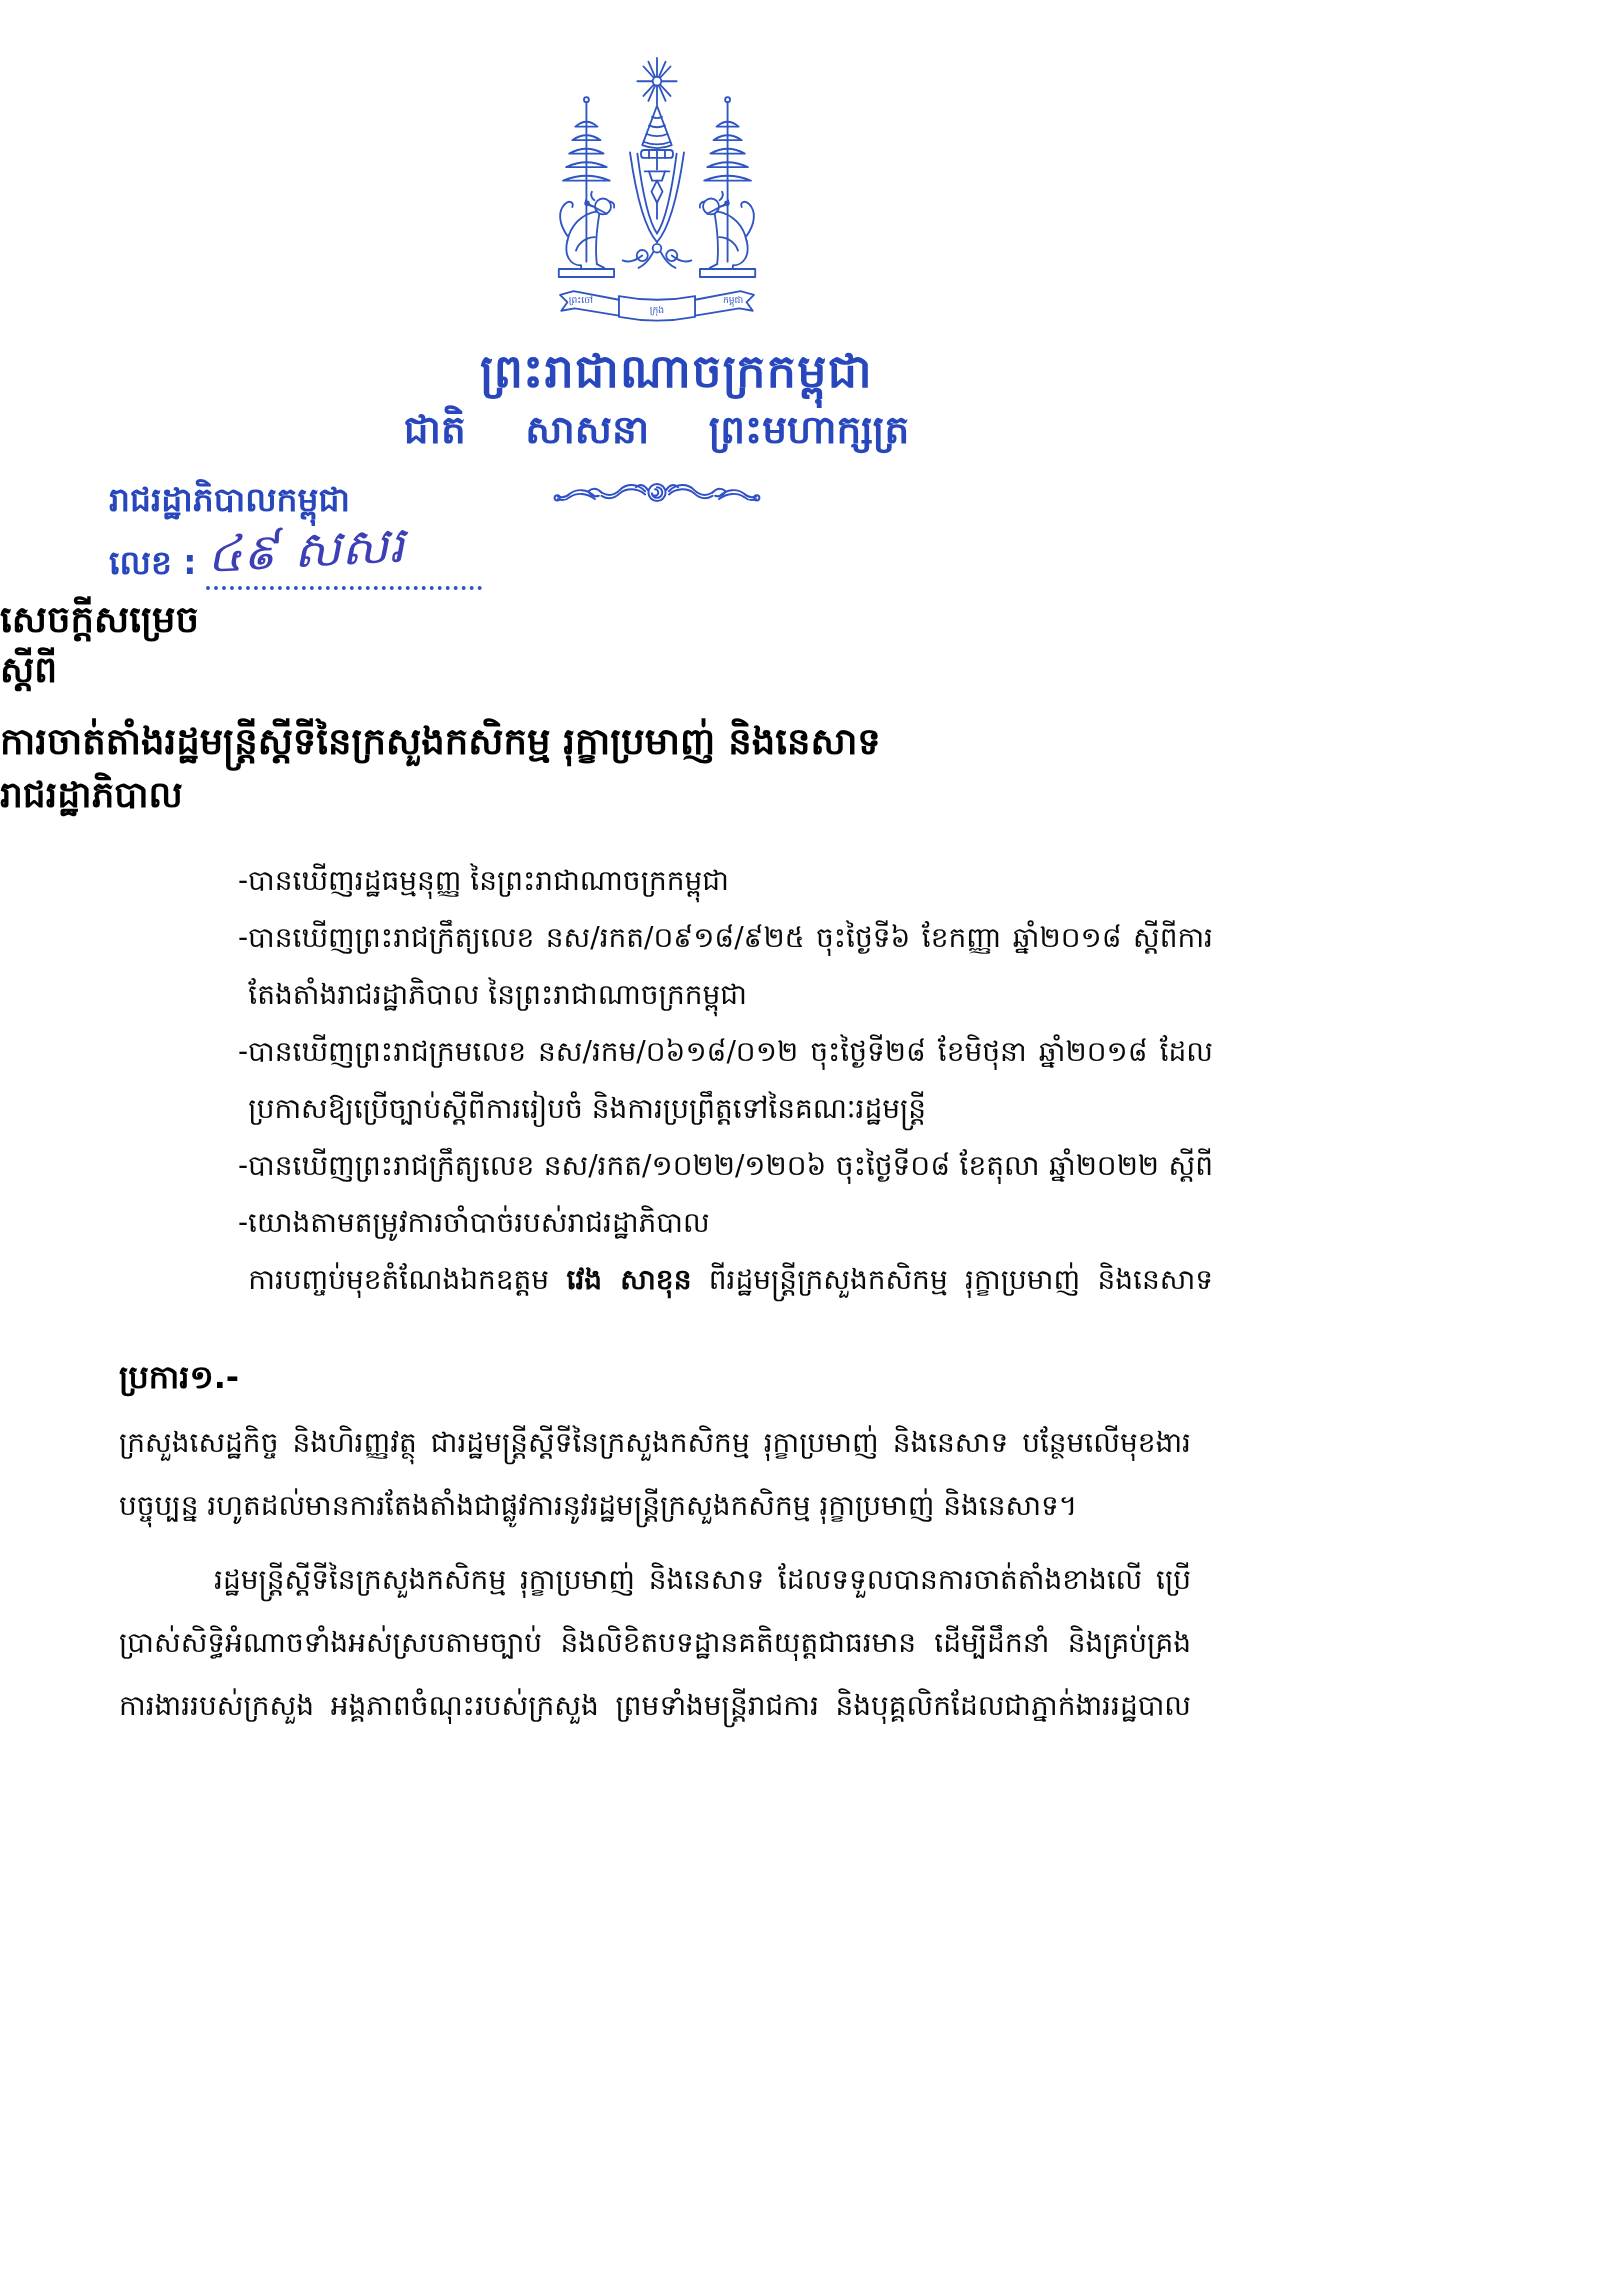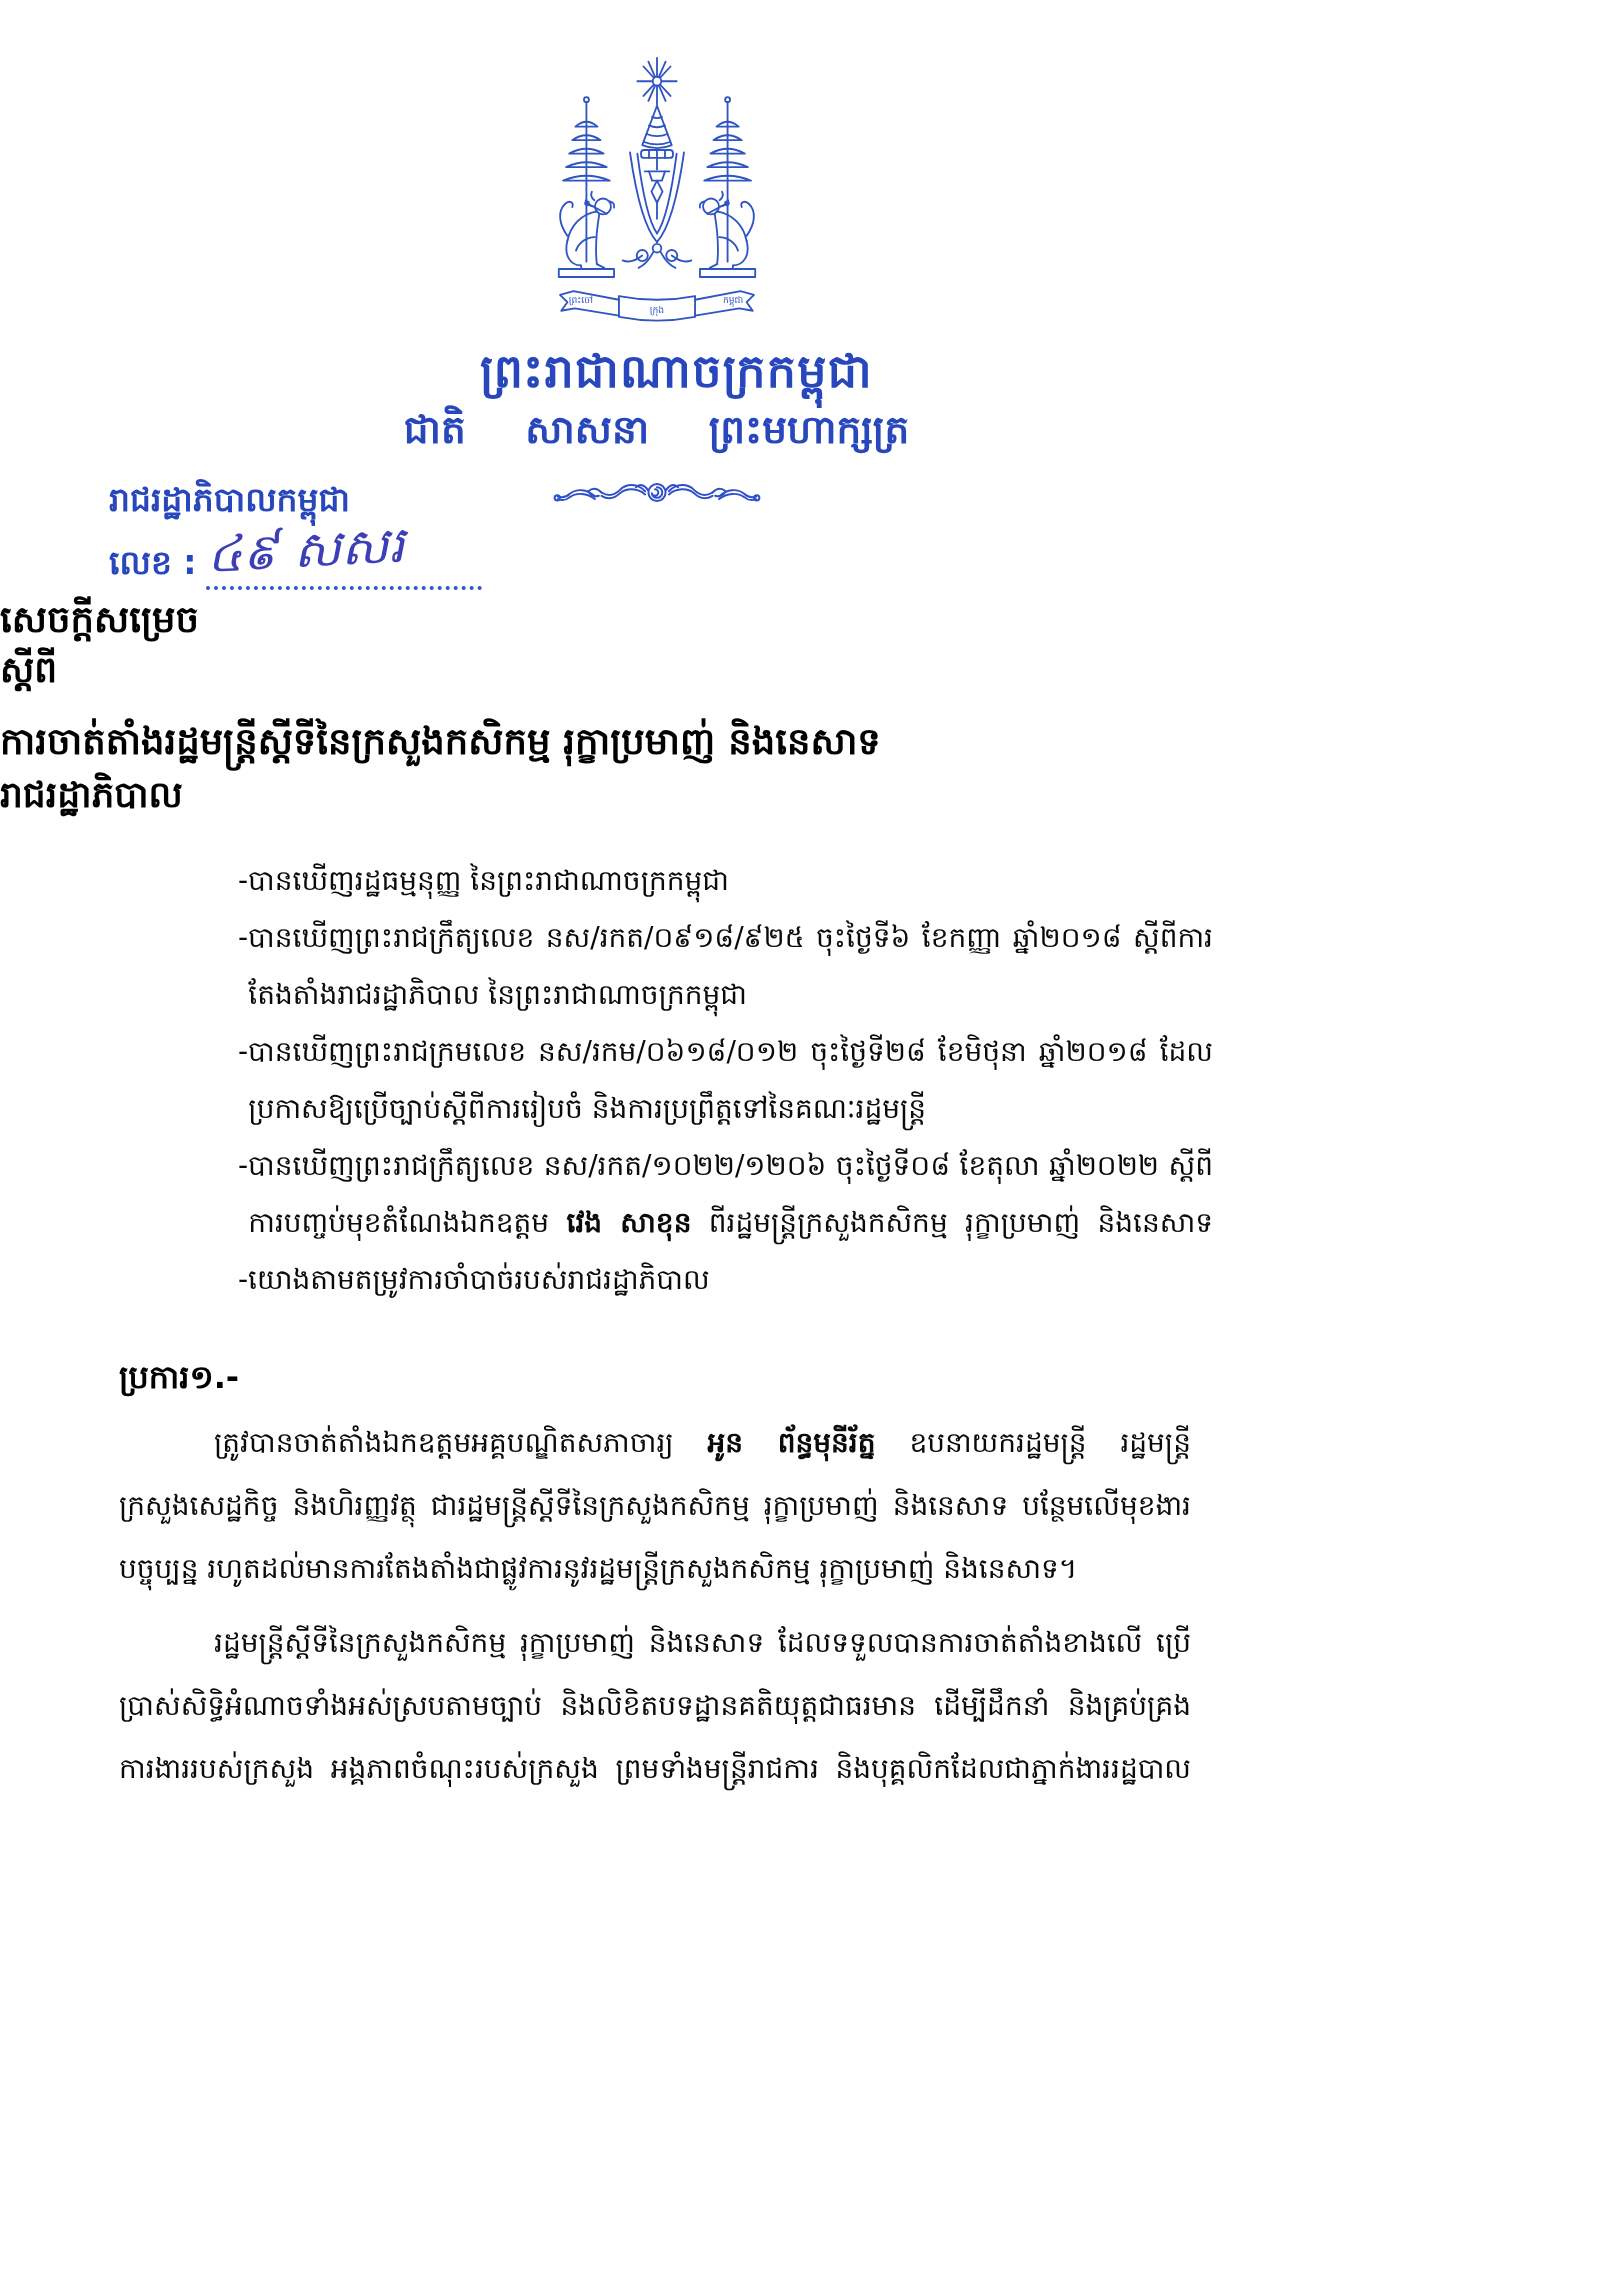--- a/index.html
+++ b/index.html
@@ -208,34 +208,31 @@
     <div class="t-authority">រាជរដ្ឋាភិបាល</div>
   </div>
 
   <div class="preamble">
     <div class="ln"><span>-បានឃើញរដ្ឋធម្មនុញ្ញ នៃព្រះរាជាណាចក្រកម្ពុជា</span></div>
     <div class="ln j"><span>-បានឃើញព្រះរាជក្រឹត្យលេខ នស/រកត/០៩១៨/៩២៥ ចុះថ្ងៃទី៦ ខែកញ្ញា ឆ្នាំ២០១៨ ស្តីពីការ</span></div>
     <div class="ln cont"><span>តែងតាំងរាជរដ្ឋាភិបាល នៃព្រះរាជាណាចក្រកម្ពុជា</span></div>
     <div class="ln j"><span>-បានឃើញព្រះរាជក្រមលេខ នស/រកម/០៦១៨/០១២ ចុះថ្ងៃទី២៨ ខែមិថុនា ឆ្នាំ២០១៨ ដែល</span></div>
     <div class="ln cont"><span>ប្រកាសឱ្យប្រើច្បាប់ស្តីពីការរៀបចំ និងការប្រព្រឹត្តទៅនៃគណៈរដ្ឋមន្ត្រី</span></div>
     <div class="ln j"><span>-បានឃើញព្រះរាជក្រឹត្យលេខ នស/រកត/១០២២/១២០៦ ចុះថ្ងៃទី០៨ ខែតុលា ឆ្នាំ២០២២ ស្តីពី</span></div>
+    <div class="ln"><span>-យោងតាមតម្រូវការចាំបាច់របស់រាជរដ្ឋាភិបាល</span></div>
     <div class="ln cont j">
       <span>ការបញ្ចប់មុខតំណែងឯកឧត្តម </span><span class="b">វេង សាខុន</span><span> ពីរដ្ឋមន្ត្រីក្រសួងកសិកម្ម រុក្ខាប្រមាញ់ និងនេសាទ</span>
     </div>
-    <div class="ln"><span>-យោងតាមតម្រូវការចាំបាច់របស់រាជរដ្ឋាភិបាល</span></div>
   </div>
 
 
   <div class="articles">
 
     <div class="article-heading">ប្រការ១.-</div>
     <div class="article-body">
-      <div class="first j">
-        <span>ត្រូវបានចាត់តាំងឯកឧត្តមអគ្គបណ្ឌិតសភាចារ្យ </span><span class="b">អូន ព័ន្ធមុនីរ័ត្ន</span><span> ឧបនាយករដ្ឋមន្ត្រី រដ្ឋមន្ត្រី</span>
-      </div>
       <div class="j"><span>ក្រសួងសេដ្ឋកិច្ច និងហិរញ្ញវត្ថុ ជារដ្ឋមន្ត្រីស្តីទីនៃក្រសួងកសិកម្ម រុក្ខាប្រមាញ់ និងនេសាទ បន្ថែមលើមុខងារ</span></div>
       <div><span>បច្ចុប្បន្ន រហូតដល់មានការតែងតាំងជាផ្លូវការនូវរដ្ឋមន្ត្រីក្រសួងកសិកម្ម រុក្ខាប្រមាញ់ និងនេសាទ។</span></div>
     </div>
 
     <div class="article-body">
       <div class="first j"><span>រដ្ឋមន្ត្រីស្តីទីនៃក្រសួងកសិកម្ម រុក្ខាប្រមាញ់ និងនេសាទ ដែលទទួលបានការចាត់តាំងខាងលើ ប្រើ</span></div>
       <div class="j"><span>ប្រាស់សិទ្ធិអំណាចទាំងអស់ស្របតាមច្បាប់ និងលិខិតបទដ្ឋានគតិយុត្តជាធរមាន ដើម្បីដឹកនាំ និងគ្រប់គ្រង</span></div>
       <div class="j"><span>ការងាររបស់ក្រសួង អង្គភាពចំណុះរបស់ក្រសួង ព្រមទាំងមន្ត្រីរាជការ និងបុគ្គលិកដែលជាភ្នាក់ងាររដ្ឋបាល</span></div>
     </div>
 

